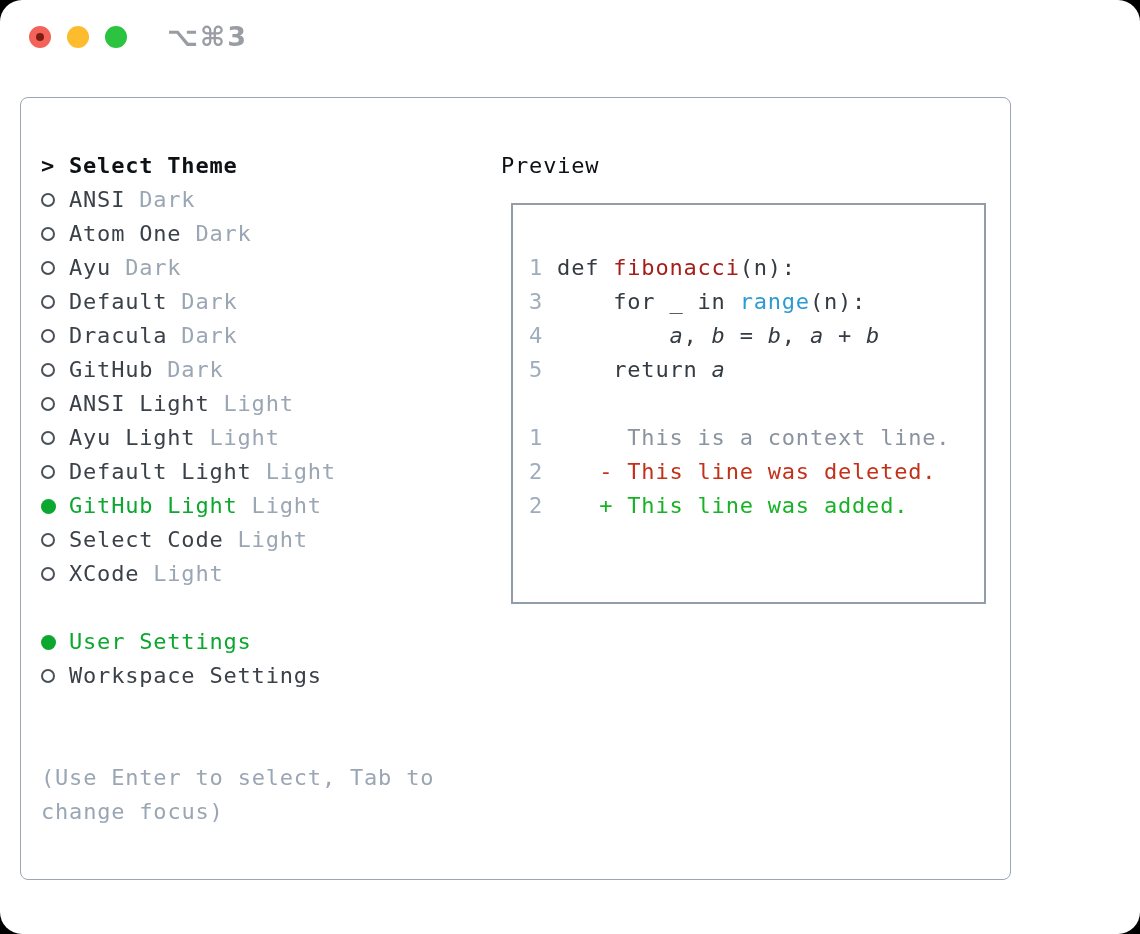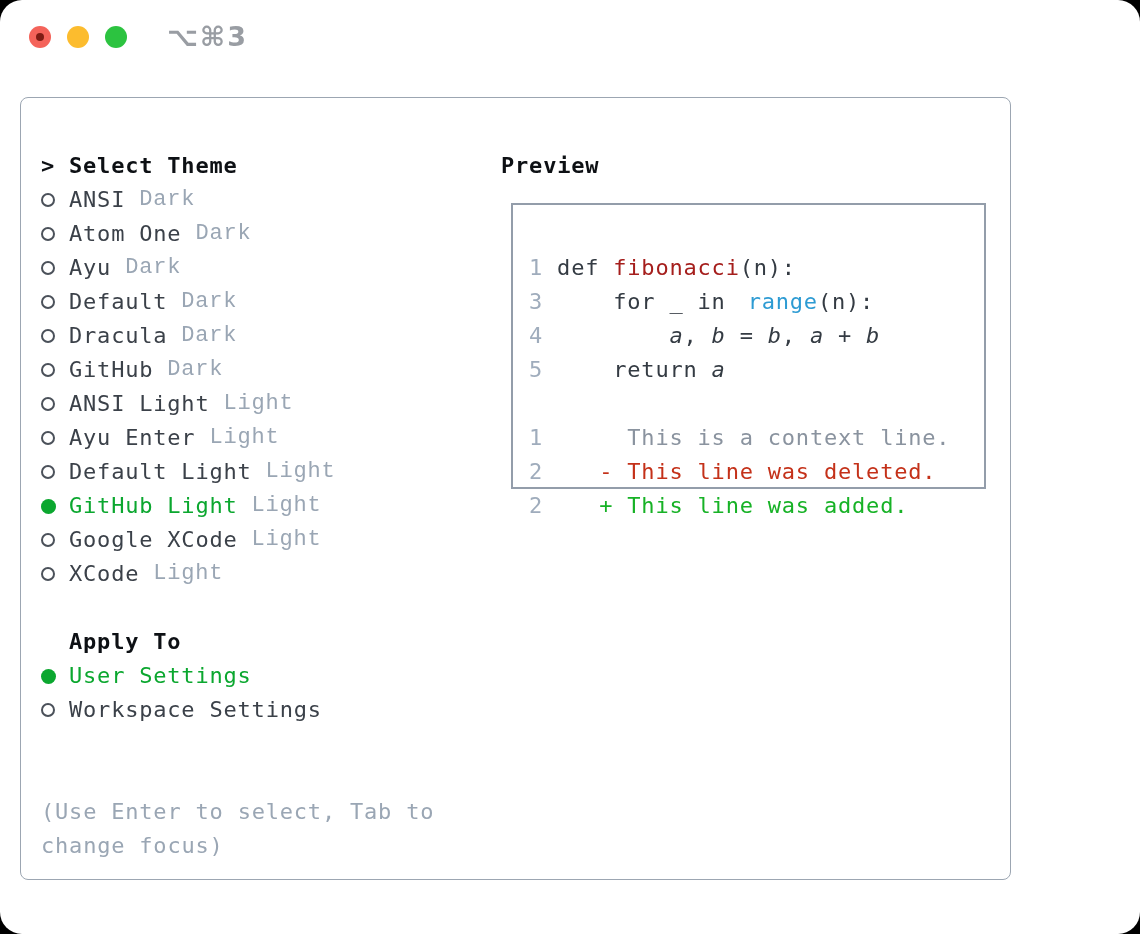--- a/index.html
+++ b/index.html
@@ -31,36 +31,36 @@
     background:#fff;
   }
   .mono{font-size:22px;line-height:34px;letter-spacing:0.8px;color:var(--text);}
   .left-pane{position:absolute;left:20px;top:51px;width:436px;}
   .row{height:34px;display:flex;align-items:center;white-space:pre;}
   .marker{width:28px;display:inline-flex;align-items:center;flex:none;}
   .radio{width:10px;height:10px;border:2px solid #4b515a;border-radius:50%;}
   .radio-sel{width:15px;height:15px;border:none;border-radius:50%;background:var(--green);}
   .hdr{font-weight:bold;color:var(--header);}
   .green-text{color:var(--green);}
-  .muted{color:var(--muted);font-family:Liberation Mono, monospace;}
+  .muted{color:var(--muted);}
   .spacer{height:34px;}
   .help{color:var(--muted);white-space:normal;margin-top:34px;}
   
-  .preview-label{position:absolute;left:480px;top:51px;height:34px;line-height:34px;font-weight:bold;color:var(--header);}
+  .preview-label{position:absolute;left:480px;top:51px;height:34px;line-height:34px;font-weight:normal;color:var(--header);}
   .preview-box{
-    position:absolute;left:490px;top:105px;width:475px;height:286px;
+    position:absolute;left:490px;top:105px;width:475px;height:401px;
     border:2px solid var(--pvborder);box-sizing:border-box;
     padding:46px 0 15px 16px;background:#fff;
   }
   .cline{white-space:pre;height:34px;line-height:34px;}
   .ln{color:var(--lineno);}
   .c-p{color:var(--code);}
   .c-fn{color:var(--fn);}
   .c-num{color:var(--tnum);}
-  .c-bi{color:var(--builtin);margin-left:8px;}
+  .c-bi{color:var(--builtin);}
   .c-v{color:var(--code);font-style:italic;}
   .c-ctx{color:var(--ctx);}
   .c-del{color:var(--del);margin-top:40px;}
   .c-add{color:var(--add);}
 </style>
 </head>
 <body>
 
 <div class="window">
 
@@ -80,30 +80,27 @@
         <span class="marker hdr">&gt;</span><span class="hdr">Select Theme</span>
       </div>
       <div id="theme-items">
           <div class="row"><span class="marker"><span class="radio"></span></span><span>ANSI</span><span class="muted"> Dark</span></div>
           <div class="row"><span class="marker"><span class="radio"></span></span><span>Atom One</span><span class="muted"> Dark</span></div>
           <div class="row"><span class="marker"><span class="radio"></span></span><span>Ayu</span><span class="muted"> Dark</span></div>
           <div class="row"><span class="marker"><span class="radio"></span></span><span>Default</span><span class="muted"> Dark</span></div>
           <div class="row"><span class="marker"><span class="radio"></span></span><span>Dracula</span><span class="muted"> Dark</span></div>
           <div class="row"><span class="marker"><span class="radio"></span></span><span>GitHub</span><span class="muted"> Dark</span></div>
           <div class="row"><span class="marker"><span class="radio"></span></span><span>ANSI Light</span><span class="muted"> Light</span></div>
-          <div class="row"><span class="marker"><span class="radio"></span></span><span>Ayu Enter</span><span class="muted"> Light</span></div>
+          <div class="row"><span class="marker"><span class="radio"></span></span><span>Ayu Light</span><span class="muted"> Light</span></div>
           <div class="row"><span class="marker"><span class="radio"></span></span><span>Default Light</span><span class="muted"> Light</span></div>
           <div class="row"><span class="marker"><span class="radio-sel"></span></span><span class="green-text">GitHub Light</span><span class="muted"> Light</span></div>
-          <div class="row"><span class="marker"><span class="radio"></span></span><span>Google XCode</span><span class="muted"> Light</span></div>
+          <div class="row"><span class="marker"><span class="radio"></span></span><span>Select Code</span><span class="muted"> Light</span></div>
           <div class="row"><span class="marker"><span class="radio"></span></span><span>XCode</span><span class="muted"> Light</span></div>
         </div>
       <div class="spacer"></div>
-      <div class="row">
-        <span class="marker"></span><span class="hdr">Apply To</span>
-      </div>
       <div id="apply-options">
           <div class="row"><span class="marker"><span class="radio-sel"></span></span><span class="green-text">User Settings</span></div>
           <div class="row"><span class="marker"><span class="radio"></span></span><span>Workspace Settings</span></div>
         </div>
       <div class="spacer"></div>
       <div class="help">(Use Enter to select, Tab to change focus)</div>
     </div>
 
     <div class="preview-label mono">Preview</div>
     <div class="preview-box mono" id="preview-box">

